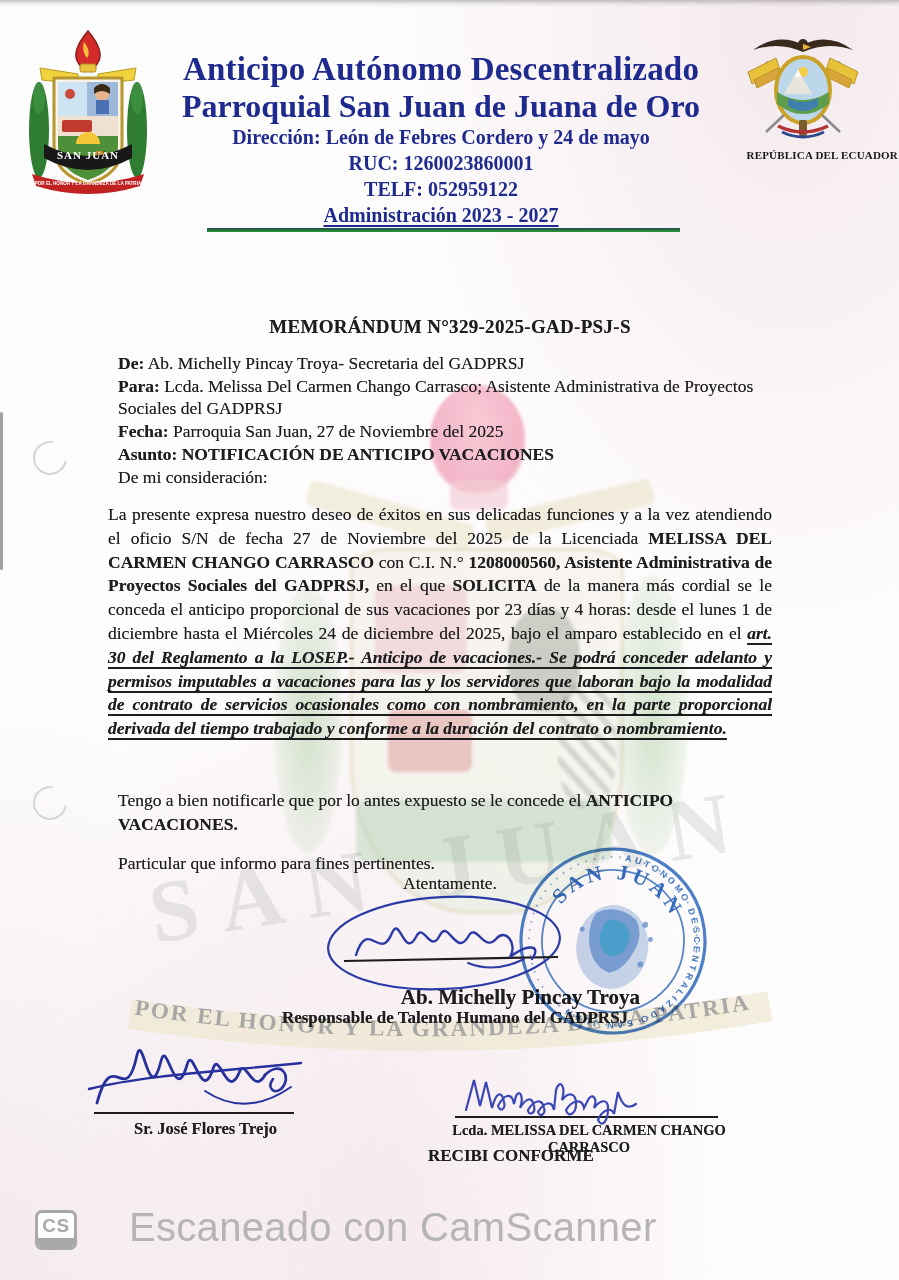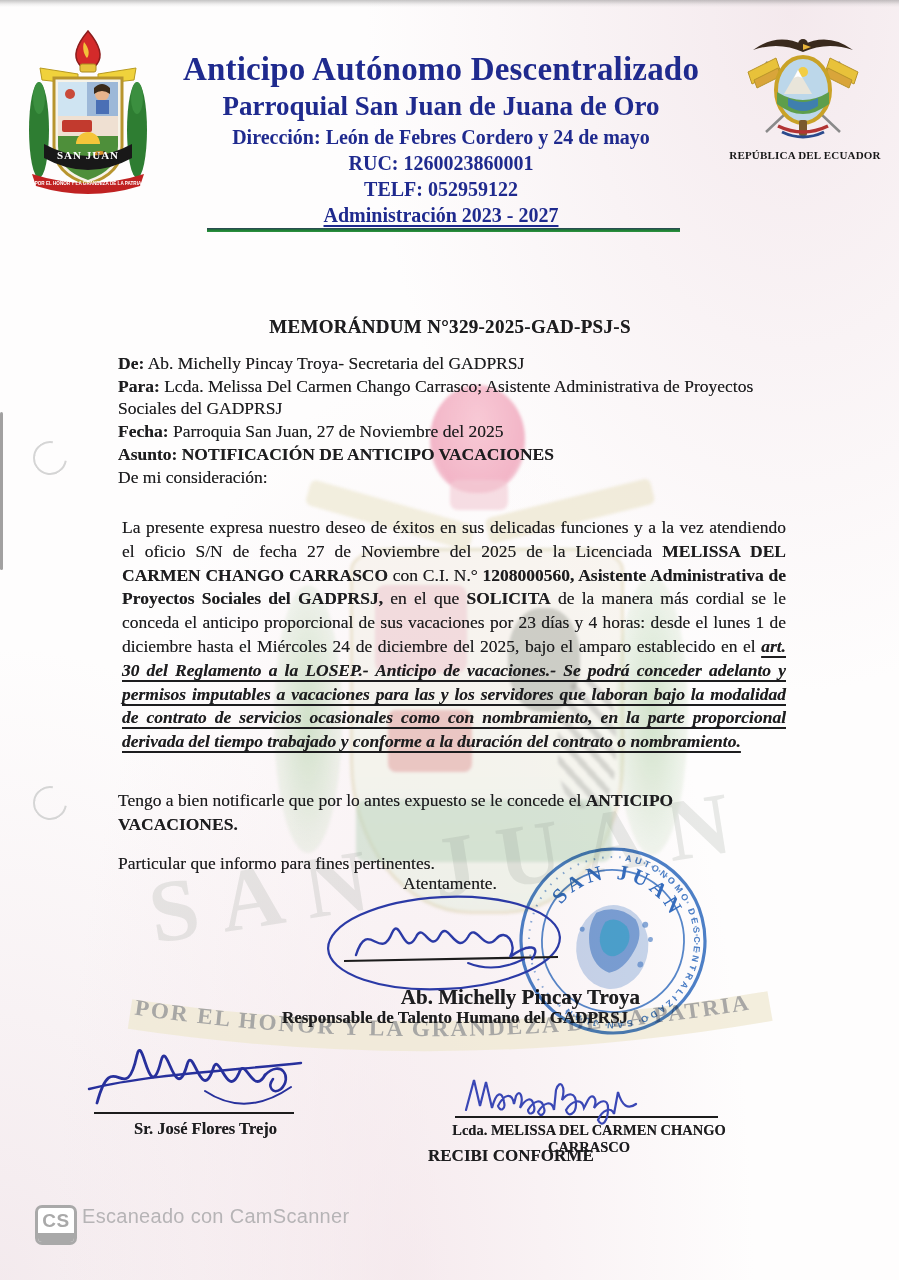--- a/index.html
+++ b/index.html
@@ -17,33 +17,33 @@
   
   .scan-top{left:0;top:0;width:899px;height:7px;background:linear-gradient(to bottom,rgba(110,110,110,.4),rgba(160,160,160,.15) 60%,transparent);}
   .scan-left{left:0;top:412px;width:3px;height:158px;background:rgba(70,70,70,.5);border-radius:2px;}
   .hole{width:30px;height:30px;border:2px solid #d5d5d5;border-radius:50%;border-right-color:transparent;transform:rotate(-35deg);}
   .hole.h1{left:33px;top:441px;}
   .hole.h2{left:33px;top:786px;}
 
   
   .hdr-center{left:158px;top:50px;width:566px;text-align:center;color:#1f2a8e;z-index:2;}
   .hl1{font-size:33px;font-weight:700;line-height:38px;letter-spacing:.2px;}
-  .hl2{font-size:27px;font-weight:700;line-height:36px;}
+  .hl2{font-size:32px;font-weight:700;line-height:36px;}
   .hl3{font-size:20px;font-weight:700;line-height:26px;}
   .hl-admin{text-decoration:underline;text-underline-offset:3px;}
   .green-rule{left:207px;top:228px;width:473px;height:4px;background:linear-gradient(to bottom,#2c3f57 0%,#1e7e34 55%,#2f9440 100%);z-index:2;}
-  .seal-caption{left:712px;top:149px;width:186px;text-align:center;font-size:11px;font-weight:700;letter-spacing:.2px;color:#181818;z-index:2;}
+  .seal-caption{left:712px;top:149px;width:186px;text-align:right;font-size:11px;font-weight:700;letter-spacing:.2px;color:#181818;z-index:2;}
 
   
   .doc{z-index:2;text-shadow:0 0 .35px rgba(20,20,20,.55);}
   .memo-title{left:118px;top:316px;width:664px;text-align:center;font-size:19px;font-weight:700;letter-spacing:.3px;}
   .meta{left:118px;top:352px;width:666px;font-size:17.5px;line-height:22.7px;}
   .meta p{margin:0;}
   .b{font-weight:700;}
-  .p1{left:122px;top:503px;width:664px;font-size:17.5px;line-height:23.8px;text-align:justify;margin-top:13px;}
+  .p1{left:108px;top:503px;width:664px;font-size:17.5px;line-height:23.8px;text-align:justify;}
   .seg-iu{font-style:italic;font-weight:700;text-decoration:underline;text-decoration-thickness:1.6px;text-underline-offset:3.5px;}
   .p2{left:118px;top:789px;width:664px;font-size:17.5px;line-height:23.8px;}
   .p3{left:118px;top:852px;width:664px;font-size:17.5px;line-height:22px;}
   .closing{left:118px;top:873px;width:664px;text-align:center;font-size:17.5px;}
 
   
   .wm{left:260px;top:380px;width:440px;height:690px;z-index:0;filter:blur(1.5px);pointer-events:none;}
   .wm div{position:absolute;}
   .wm-flame{left:170px;top:5px;width:95px;height:108px;background:radial-gradient(ellipse at 50% 35%,#f6bccb,#efa4ba 70%,rgba(239,164,186,.0));border-radius:50% 50% 46% 46%;opacity:.8;}
   .wm-base{left:190px;top:100px;width:58px;height:30px;background:#f3cdd6;border-radius:8px;opacity:.65;}
@@ -69,25 +69,25 @@
   .line2{left:94px;top:1112px;width:200px;}
   .line3{left:455px;top:1116px;width:263px;}
   .sig1-name{left:270px;top:985px;width:370px;text-align:right;font-size:21px;font-weight:700;}
   .sig1-role{left:250px;top:1008px;width:410px;text-align:center;font-size:17px;font-weight:700;}
   .sig2-name{left:88px;top:1119px;width:235px;text-align:center;font-size:16.5px;font-weight:700;}
   .sig2-role{left:110px;top:1143px;width:235px;text-align:center;font-size:18px;font-weight:700;letter-spacing:.5px;}
   .sig3-name{left:428px;top:1122px;width:322px;text-align:center;font-size:14.5px;font-weight:700;}
   .sig3-role{left:428px;top:1146px;width:322px;font-size:17px;font-weight:700;}
 
   
-  .footer{left:35px;top:1205px;display:flex;align-items:flex-start;z-index:4;font-family:"Liberation Sans","DejaVu Sans",sans-serif;}
+  .footer{left:35px;top:1205px;display:flex;align-items:flex-end;z-index:4;font-family:"Liberation Sans","DejaVu Sans",sans-serif;gap:28px;}
   .cs-badge{width:42px;height:40px;border:3px solid #a9a9a9;border-radius:7px;background:#fff;position:relative;box-sizing:border-box;overflow:hidden;}
   .cs-badge .cs-letters{position:absolute;top:2px;left:0;right:0;text-align:center;font-size:19px;font-weight:700;color:#a9a9a9;letter-spacing:.5px;}
   .cs-badge .cs-bar{position:absolute;left:0;right:0;bottom:0;height:9px;background:#a9a9a9;}
-  .footer-text{margin-left:5px;font-size:20px;color:#b6b4b6;letter-spacing:.3px;}
+  .footer-text{margin-left:24px;font-size:40px;color:#b6b4b6;letter-spacing:.3px;}
 </style>
 </head>
 <body>
 
 <div class="page">
 
   <div class="abs scan-top"></div>
   <div class="abs scan-left"></div>
   <div class="abs hole h1"></div>
   <div class="abs hole h2"></div>

